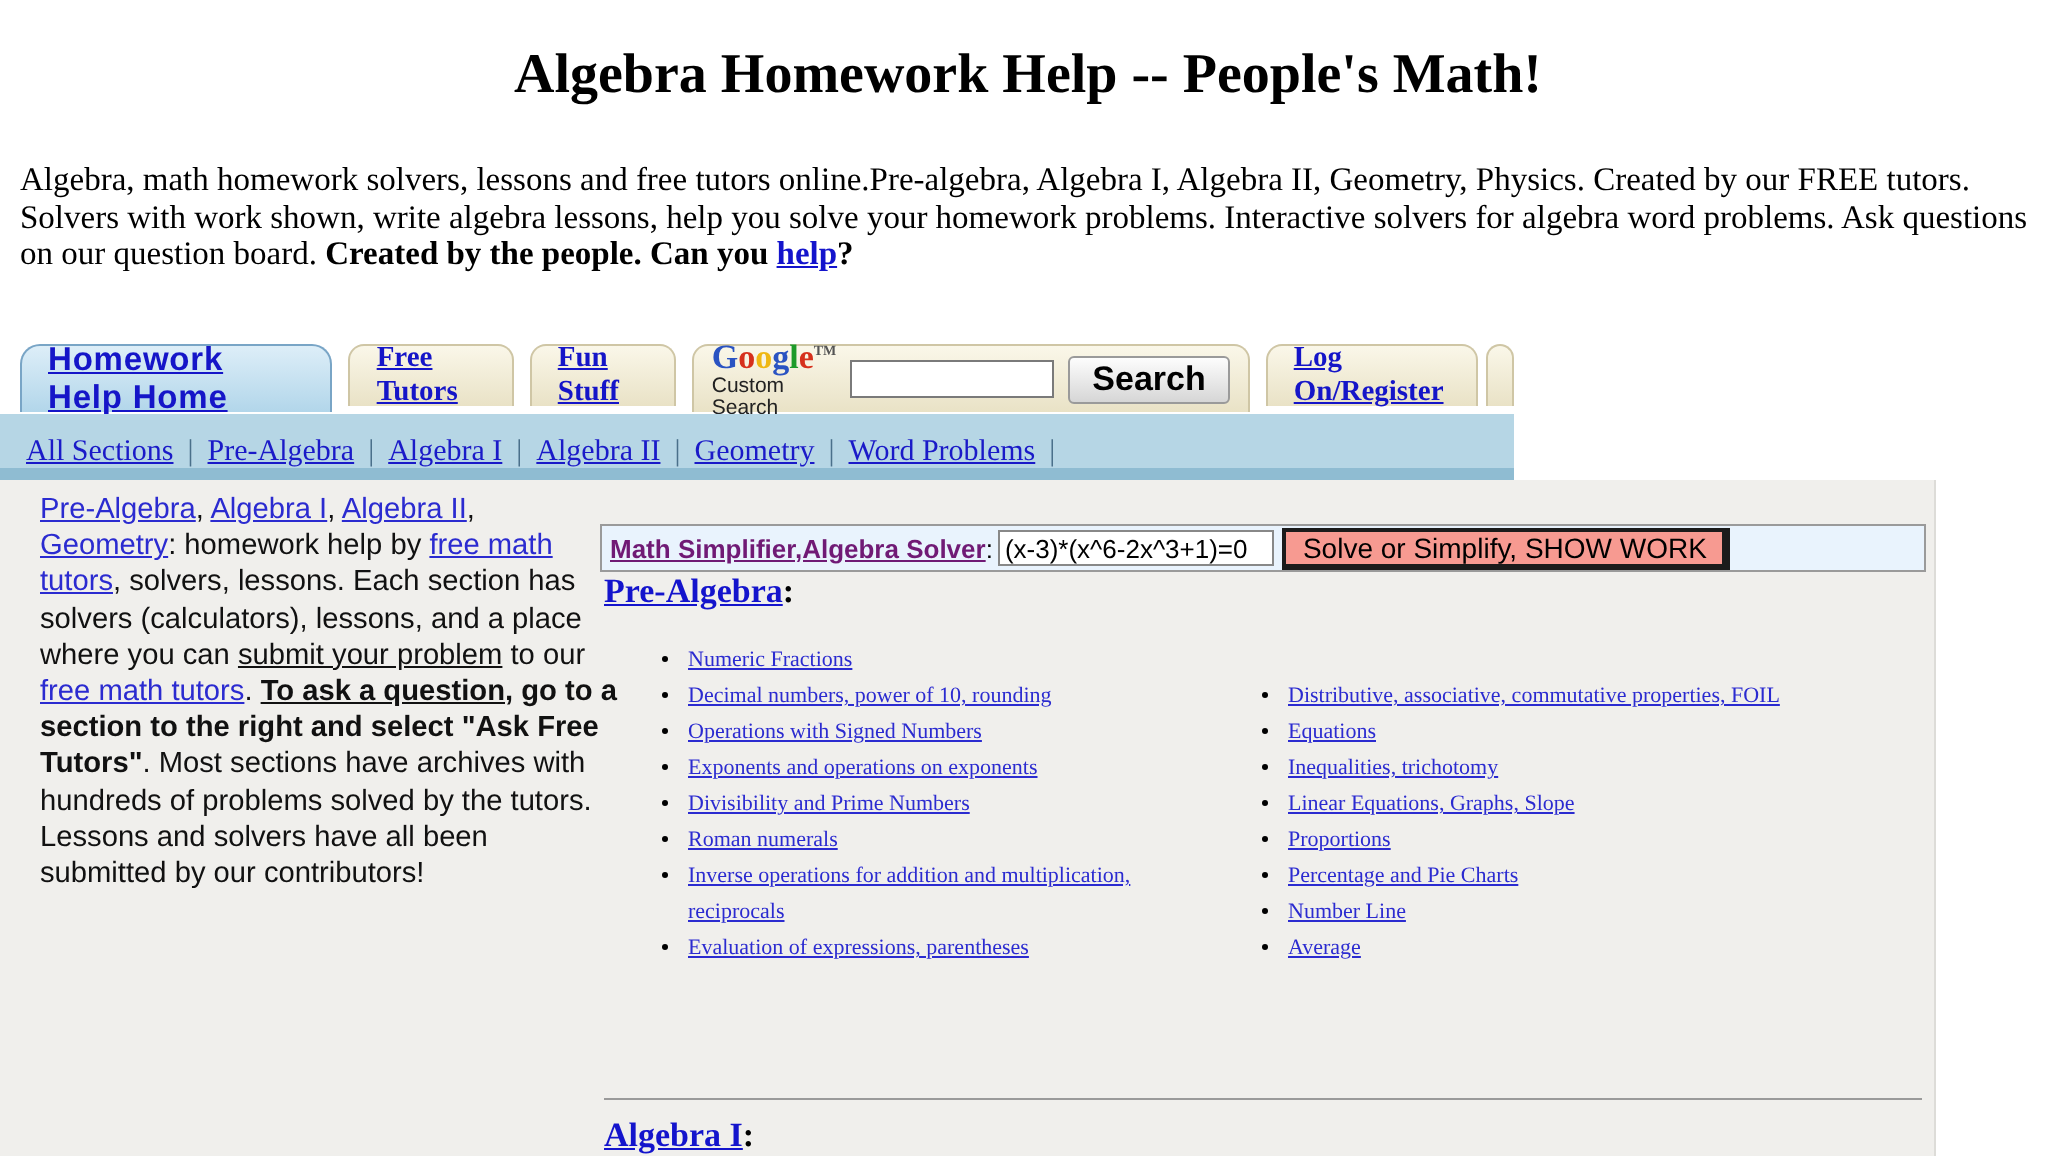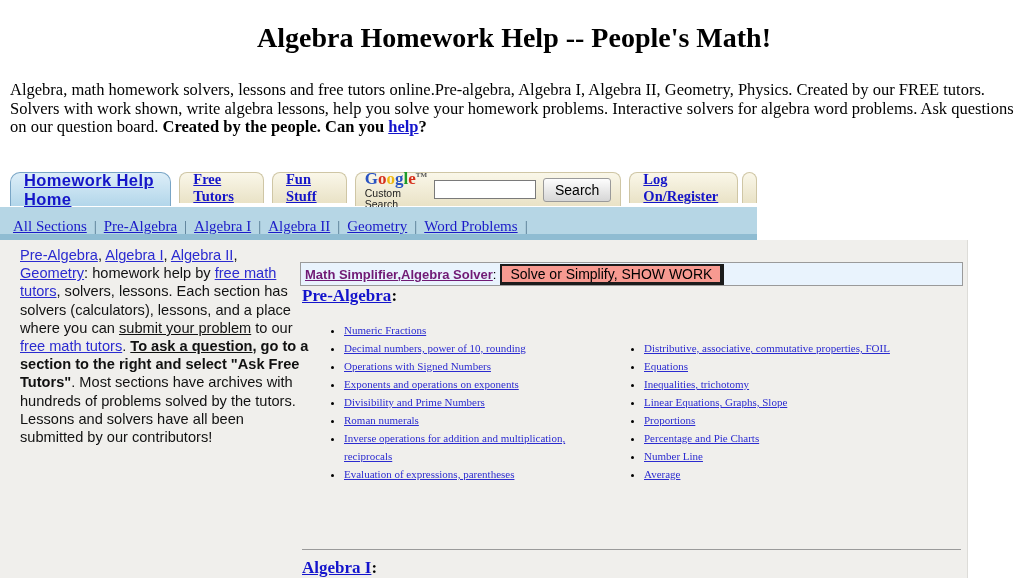--- a/index.html
+++ b/index.html
@@ -53,21 +53,21 @@
   .gword sup { font-size:7px; color:#555; }
   .gcaption { font-family:"Liberation Sans", sans-serif; font-weight:normal; font-size:10.5px; color:#222; margin-top:1px; }
   .gsearch-input {
     width:102px; height:19px; border:1px solid #7a7a7a; background:#fff;
     font-family:"Liberation Sans", sans-serif; font-size:12px; padding:0 2px;
   }
   .gsearch-btn {
     height:24px; padding:0 11px;
     background:linear-gradient(#fdfdfd, #d6d6d6);
     border:1px solid #9a9a9a; border-radius:3px;
-    font-family:"Liberation Sans", sans-serif; font-size:14px; font-weight:normal; color:#000;
+    font-family:"Liberation Sans", sans-serif; font-size:17px; font-weight:bold; color:#000;
   }
   .tab-empty { width:18px; padding:0; margin-left:4px; }
 
   
   .section-nav {
     position:absolute; top:207px; left:0; width:757px; height:39px;
     background:#b6d6e5; display:flex; align-items:center;
     font-size:15px; padding-left:8px;
   }
   .section-nav a { color:#1a1ac8; text-decoration:underline; margin:0 5px; }
@@ -174,20 +174,21 @@
 
 <div class="content">
 
   <div class="sidebar"><a class="lnk">Pre-Algebra</a><span>, </span><a class="lnk">Algebra I</a><span>, </span><a class="lnk">Algebra II</a><span>, </span><a class="lnk">Geometry</a><span>: homework help by </span><a class="lnk">free math tutors</a><span>, solvers, lessons. Each section has solvers (calculators), lessons, and a place where you can </span><a class="darklnk">submit your problem</a><span> to our </span><a class="lnk">free math tutors</a><span>. </span><b style="text-decoration: underline;">To ask a question</b><b>, go to a section to the right and select "Ask Free Tutors"</b><span>. Most sections have archives with hundreds of problems solved by the tutors. Lessons and solvers have all been submitted by our contributors!</span></div>
 
   <div class="main">
 
     <div class="solver-row">
       <a class="solver-label">Math Simplifier,Algebra Solver</a>
         <span>:</span>
+      <input class="solver-input" type="text" value="(x-3)*(x^6-2x^3+1)=0" style="">
       <button class="solver-btn">Solve or Simplify, SHOW WORK</button>
     </div>
 
     <div class="sec-heading heading-pre">
       <a>Pre-Algebra</a><span>:</span>
     </div>
 
     <div class="lists">
       <ul class="col1">
           <li><a>Numeric Fractions</a></li>

